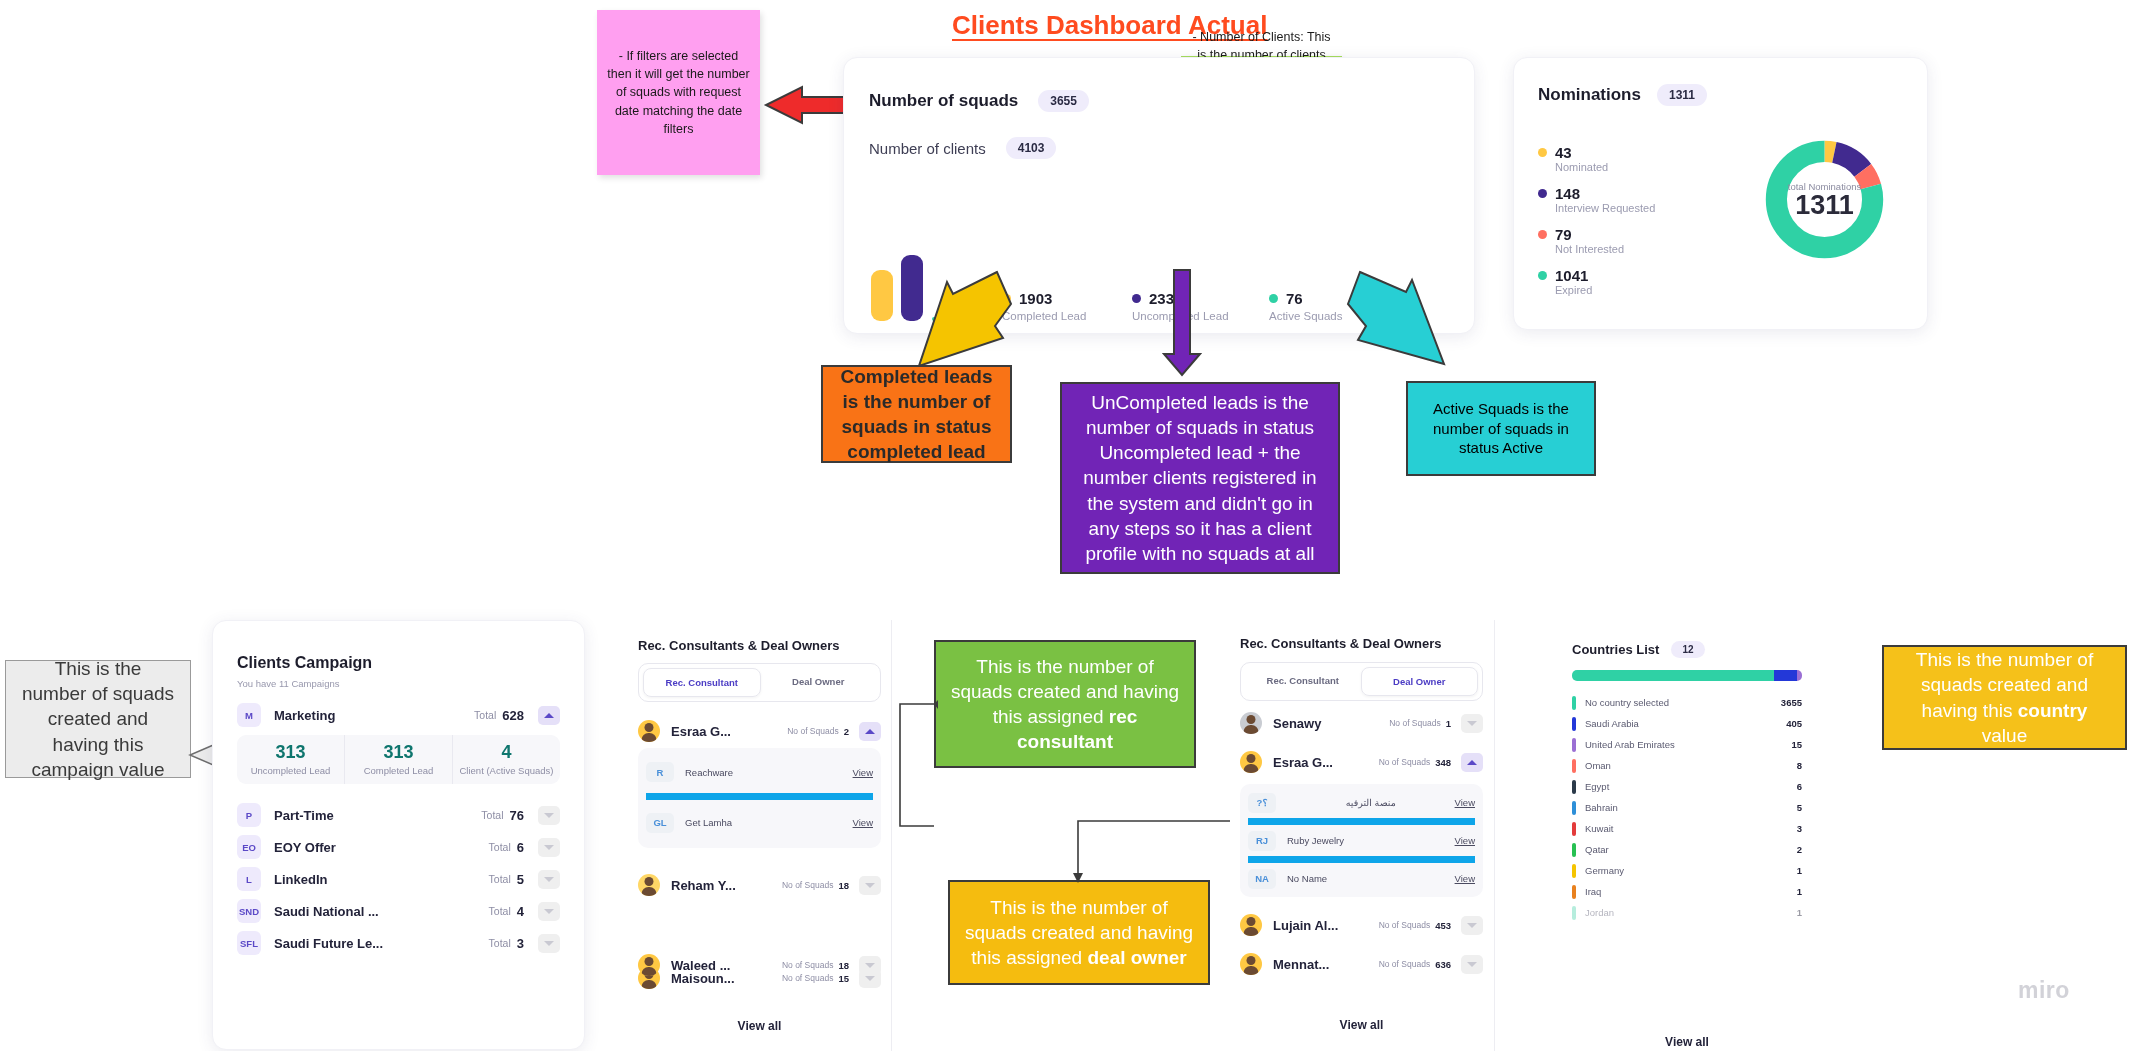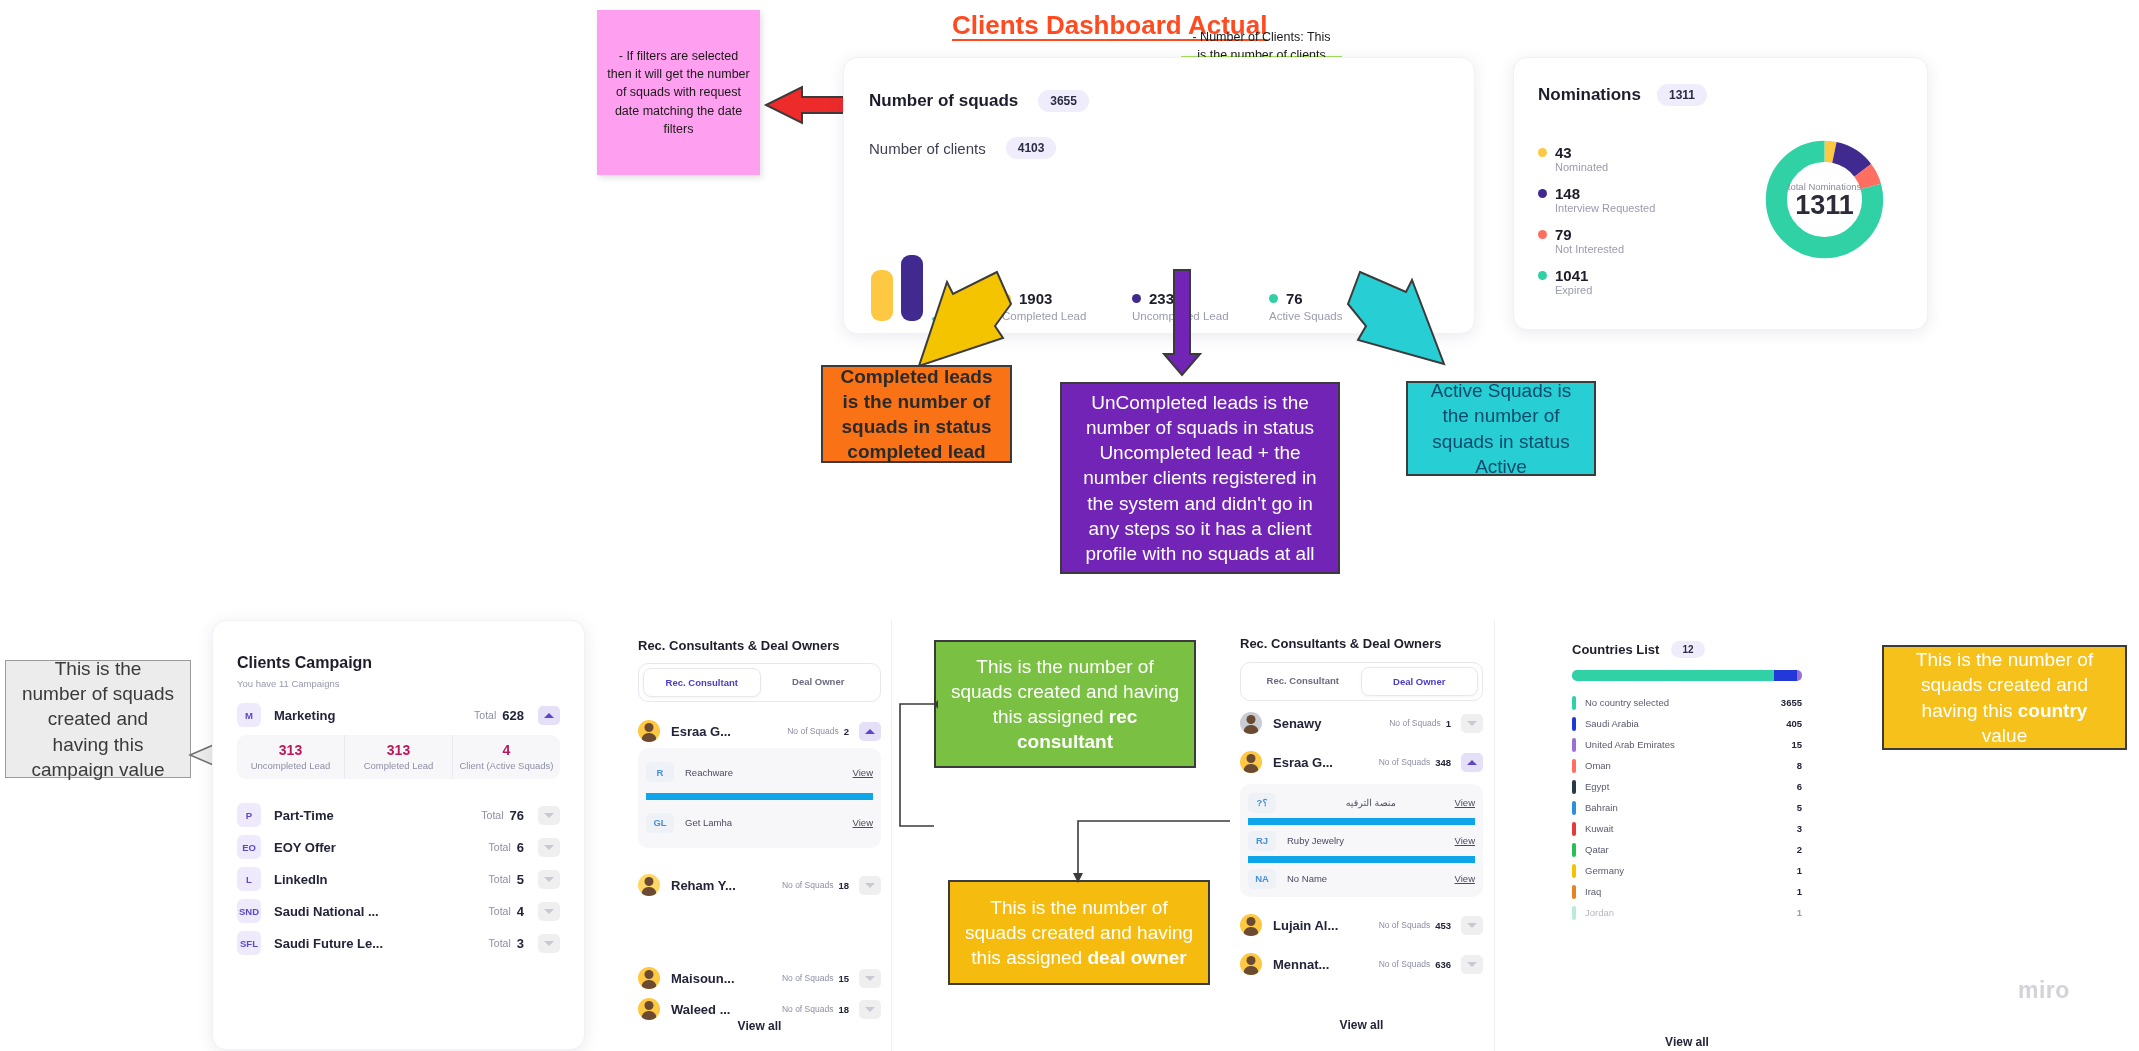--- a/index.html
+++ b/index.html
@@ -22,21 +22,21 @@
   .note-pink{background:#ff9ff0;color:#1a1a1a;font-size:12.5px;padding:14px 10px;
     box-shadow:2px 3px 6px rgba(0,0,0,.12);}
   .note-green-lite{background:#a6dd5c;color:#1a1a1a;font-size:12.5px;padding:14px 10px;
     box-shadow:2px 3px 6px rgba(0,0,0,.12);}
 
   .cbox{border:2px solid #3b3b3b;box-sizing:border-box;
     display:flex;align-items:center;justify-content:center;text-align:center;
     padding:10px 14px;line-height:1.32;}
   .cbox-yellow{background:#f97316;color:#2a2a2a;font-size:19px;font-weight:bold;}
   .cbox-purple{background:#7124b6;color:#ffffff;font-size:19px;}
-  .cbox-cyan{background:#27cfd4;color:#0c4a6e;font-size:19px;}
+  .cbox-cyan{background:#27cfd4;color:#000000;font-size:15px;}
   .cbox-green{background:#7ac143;color:#ffffff;font-size:19px;}
   .cbox-gold{background:#f5c11a;color:#ffffff;font-size:19px;}
   .cbox-gold2{background:#f5bc0f;color:#ffffff;font-size:19px;}
   .cbox-gray{background:#ececec;color:#3a3a3a;font-size:19px;border:1px solid #9a9a9a;}
   .cbox b{font-weight:bold;}
 
   
   .title{
     color:#ff4b1f;font-size:26px;font-weight:bold;
     text-decoration:underline;text-underline-offset:5px;
@@ -89,21 +89,21 @@
   .chev{
     width:22px;height:19px;border-radius:5px;background:#efefef;
     display:flex;align-items:center;justify-content:center;
   }
   .chev.active{background:#e5e0f8;}
   .tri-up{width:0;height:0;border-left:5px solid transparent;border-right:5px solid transparent;border-bottom:5px solid #5b49c7;}
   .tri-dn{width:0;height:0;border-left:5px solid transparent;border-right:5px solid transparent;border-top:5px solid #c9c9d2;}
   .expand{background:#f7f7fa;border-radius:9px;display:flex;}
   .exp-cell{flex:1;text-align:center;padding:7px 2px;}
   .exp-cell + .exp-cell{border-left:1px solid #e9e9f0;}
-  .exp-num{font-size:14px;font-weight:bold;color:#be185d;}
+  .exp-num{font-size:18px;font-weight:bold;color:#0f766e;}
   .exp-lbl{font-size:9.5px;color:#8e8ea5;line-height:1.25;margin-top:2px;}
 
   
   .seg{
     border:1px solid #e7e7ee;border-radius:10px;display:flex;padding:4px;background:#fff;
   }
   .seg-btn{
     flex:1;text-align:center;font-size:9.5px;font-weight:bold;color:#6a6a80;
     padding:8px 0;border-radius:8px;
   }
@@ -417,21 +417,21 @@
     </div>
   <div class="per-name">Maisoun...</div>
   <div style="margin-left:auto;display:flex;align-items:center;">
     <span class="per-meta">No of Squads</span>
     <span class="per-cnt">15</span>
     <span class="chev" style="margin-left:10px;">
         <span class="tri-dn"></span>
       </span>
   </div>
 </div>
-<div class="abs per-row" style="left:638px;top:992px;width:243px;">
+<div class="abs per-row" style="left:638px;top:948px;width:243px;">
   <div class="avatar" style="background:#ffc843;">
       <i class="hd"></i>
       <i class="bd"></i>
     </div>
   <div class="per-name">Waleed ...</div>
   <div style="margin-left:auto;display:flex;align-items:center;">
     <span class="per-meta">No of Squads</span>
     <span class="per-cnt">18</span>
     <span class="chev" style="margin-left:10px;">
         <span class="tri-dn"></span>

